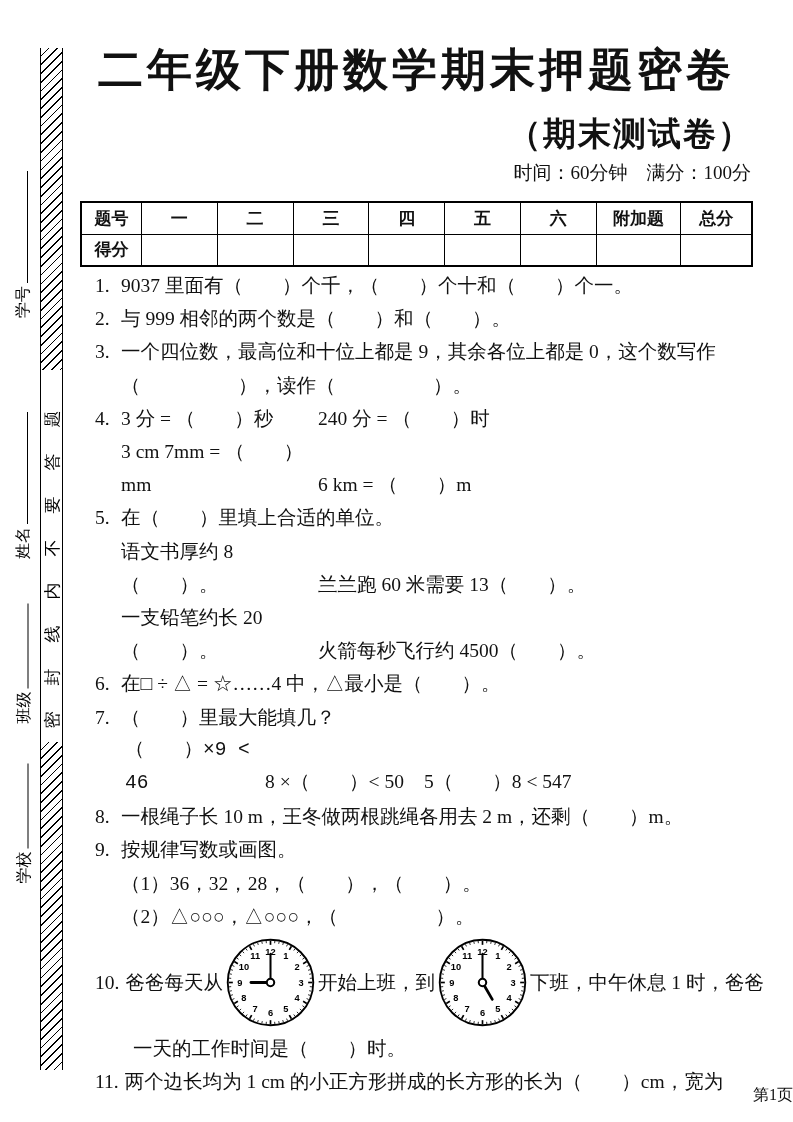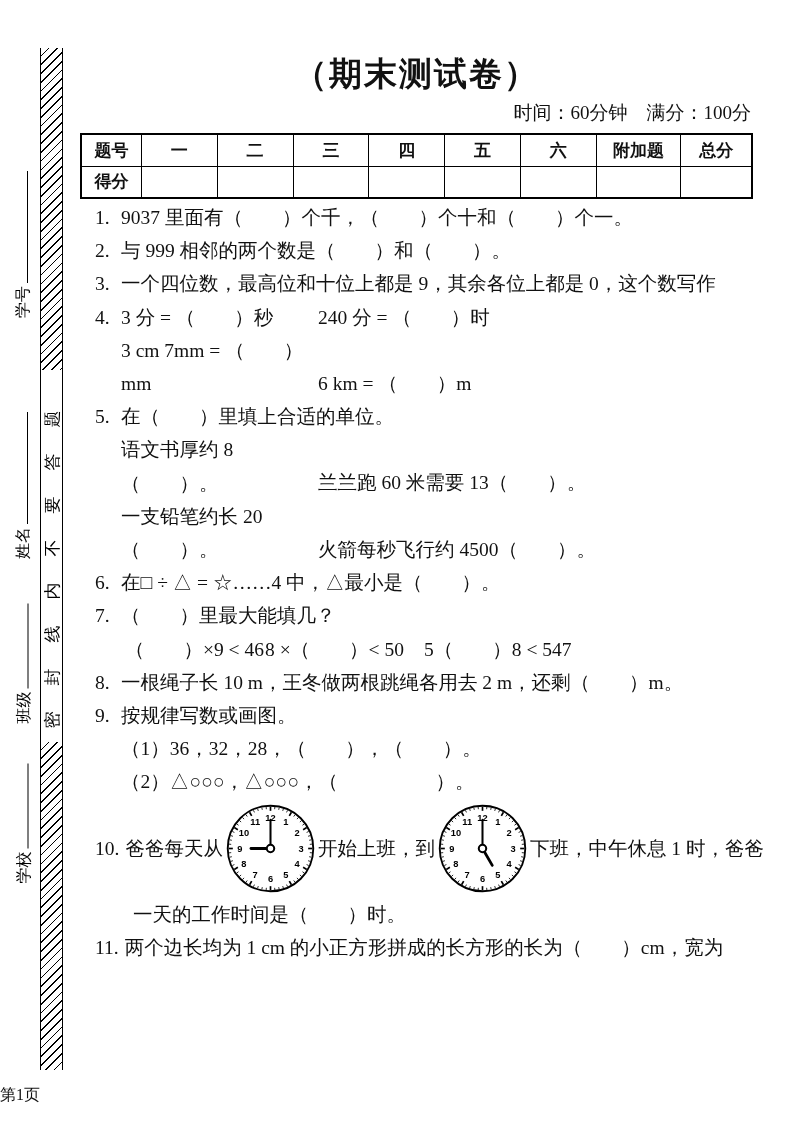--- a/index.html
+++ b/index.html
@@ -28,49 +28,49 @@
   .f-short .fill-line { width:85px; }
   .f-xuehao { left:-62px;   top:222px; }
   .f-xingming { left:-62px; top:463px; }
   .f-banji  { left:-44.5px; top:645px; }
   .f-xuexiao{ left:-44.5px; top:805px; }
 
   
   .main { position:absolute; left:80px; top:44px; width:673px; }
   .title { font-size:45px; font-weight:bold; text-align:center; letter-spacing:4px;
            line-height:52px; white-space:nowrap; }
-  .subtitle { font-size:33px; font-weight:bold; text-align:center; letter-spacing:2px;
-              line-height:40px; margin-top:10px; }
+  .subtitle { font-size:33px; font-weight:bold; text-align:right; letter-spacing:2px;
+              line-height:40px; margin-top:18px; }
   .meta { font-size:19px; text-align:right; margin-top:6px; padding-right:2px; }
 
-  table.score-table { width:100%; border-collapse:collapse; margin-top:7px;
+  table.score-table { width:100%; border-collapse:collapse; margin-top:15px;
                       table-layout:fixed; border:2.5px solid #000; }
   table.score-table th, table.score-table td { border:1.6px solid #000; height:32px;
       text-align:center; vertical-align:middle;
       font-family:"Liberation Sans", sans-serif; font-size:17px; font-weight:bold; }
 
   .sec-heading { margin-top:14px; font-size:19.5px; line-height:30px; }
   .h-bold { font-weight:bold; font-size:20.5px; }
 
   .questions { margin-top:2px; }
   .q { margin-left:15px; font-size:19.5px; line-height:33.2px; }
   .q-line { display:flex; }
   .qnum { min-width:20px; margin-right:6px; flex-shrink:0; }
   .qtext { flex:1; }
   .cont  { margin-left:26px; }
   .cont7 { margin-left:30px; }
   .cont10{ margin-left:38px; }
   .c1 { display:inline-block; width:197px; }
-  .i1 { display:inline-block; width:140px; }
+  .i1 { display:inline-block; width:140px;font-family:Liberation Mono, monospace; }
   .i2 { display:inline-block; width:159px; }
 
   .q10-line { display:flex; align-items:center; white-space:nowrap; margin:3px 0; }
   .clock { width:93px; height:93px; flex-shrink:0; margin:0 1px; }
 
-  .footer { position:absolute; left:0; right:0; bottom:16px; text-align:left; font-size:16px;margin-top:44px; }
+  .footer { position:absolute; left:0; right:0; bottom:16px; text-align:right; font-size:16px;margin-top:44px; }
 </style>
 </head>
 <body>
 
 <div class="paper">
 
   <div class="seal-band">
     <div class="hatch hatch-top"></div>
     <div class="seal-mid">
       <div class="seal-text">密封线内不要答题</div>
@@ -85,20 +85,21 @@
     <span>姓名</span><span class="fill-line"></span>
   </div>
   <div class="student-field f-short f-banji">
     <span>班级</span><span class="fill-line"></span>
   </div>
   <div class="student-field f-short f-xuexiao">
     <span>学校</span><span class="fill-line"></span>
   </div>
 
   <div class="main">
+    <div class="title">二年级下册数学期末押题密卷</div>
     <div class="subtitle">（期末测试卷）</div>
     <div class="meta">时间：60分钟　满分：100分</div>
 
     <table class="score-table">
       <colgroup>
         <col style="width:9%">
           <col style="width:11.3%">
           <col style="width:11.3%">
           <col style="width:11.3%">
         <col style="width:11.3%">
@@ -148,20 +149,21 @@
           <span class="qnum">2.</span>
           <span class="qtext">与 999 相邻的两个数是（　　）和（　　）。</span>
         </div>
       </div>
 
       <div class="q">
         <div class="q-line">
           <span class="qnum">3.</span>
           <span class="qtext">一个四位数，最高位和十位上都是 9，其余各位上都是 0，这个数写作</span>
         </div>
+        <div class="cont">（　　　　　），读作（　　　　　）。</div>
       </div>
 
       <div class="q">
         <div class="q-line">
           <span class="qnum">4.</span>
           <span class="qtext"><span class="c1">3 分 = （　　）秒</span><span>240 分 = （　　）时</span></span>
         </div>
         <div class="cont"><span class="c1">3 cm 7mm = （　　）mm</span><span>6 km = （　　）m</span></div>
       </div>
 

